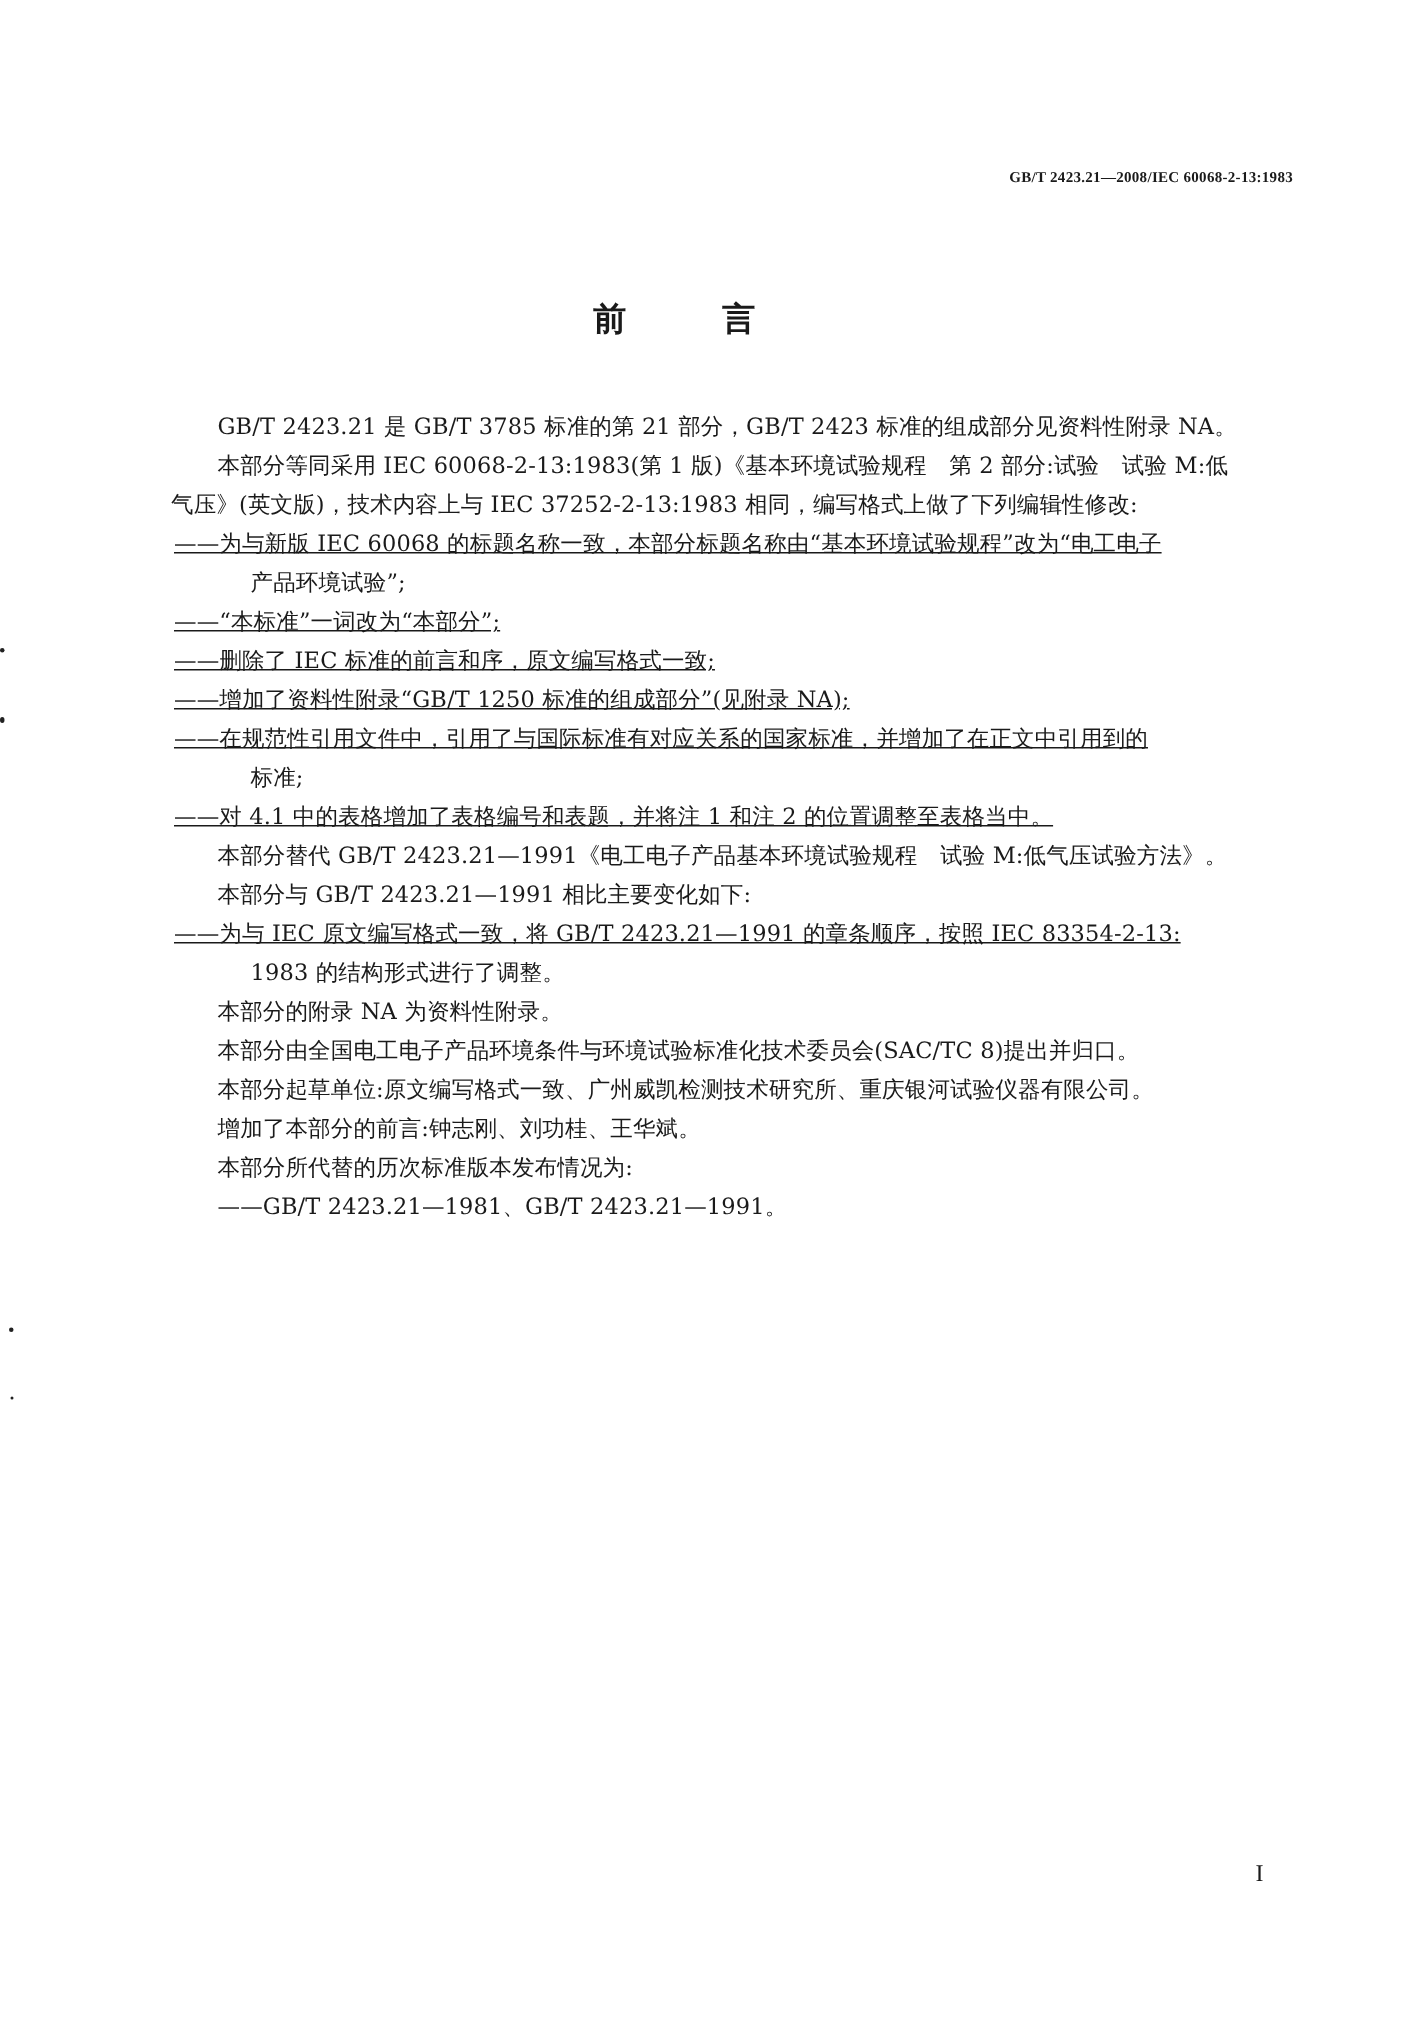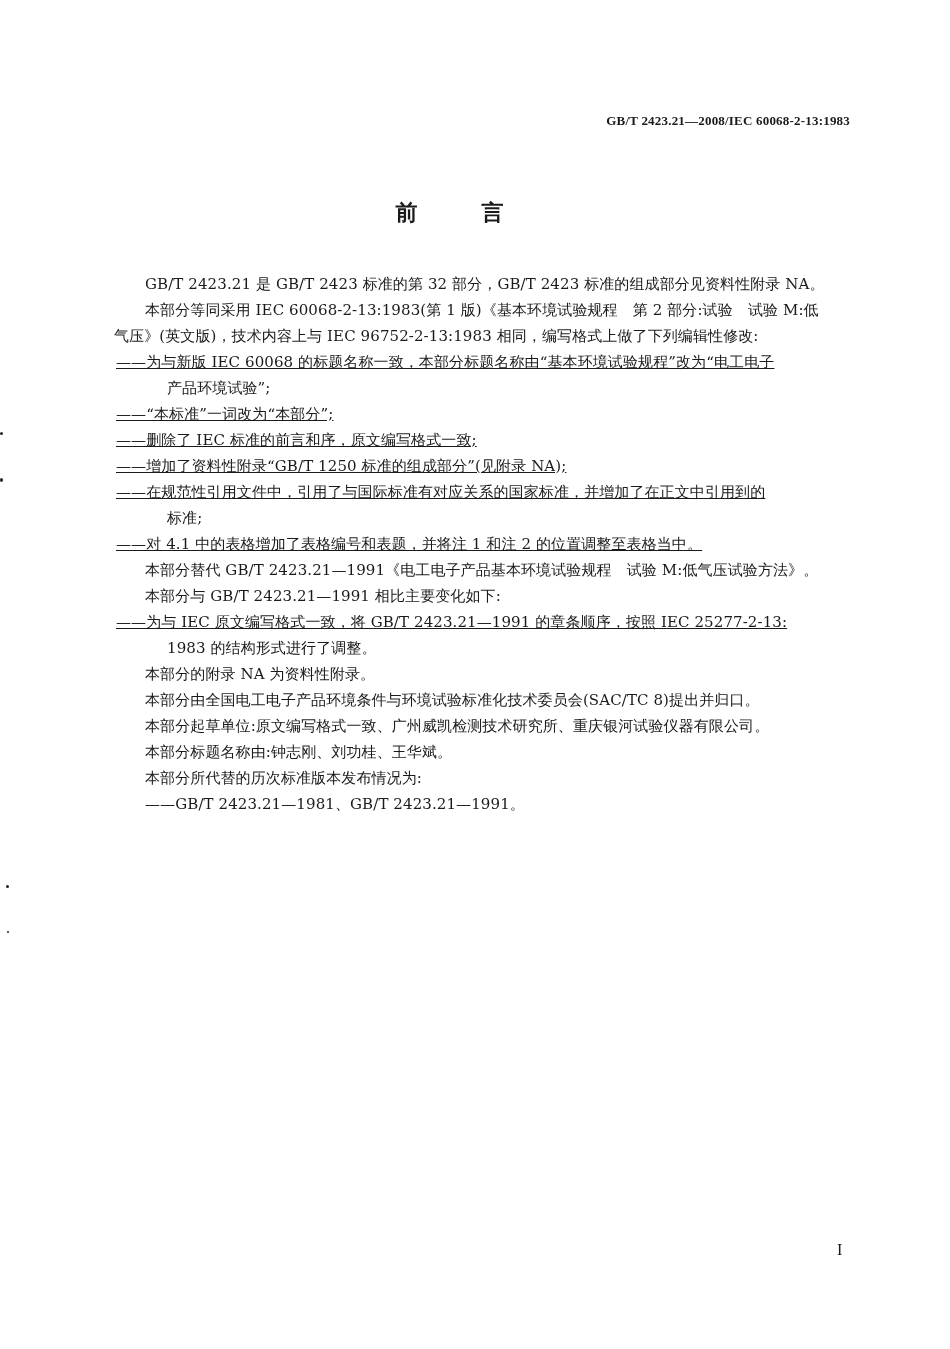--- a/index.html
+++ b/index.html
@@ -1,18 +1,18 @@
 <!DOCTYPE html>
 <html><head>
 <meta charset="utf-8">
 <style>
   html, body { margin: 0; padding: 0; background: #ffffff; }
   body { width: 950px; height: 1349px; position: relative; overflow: hidden;
          font-family: "DejaVu Serif", "Liberation Serif", serif; color: #1a1a1a; }
-  .header { position: absolute; top: 113px; right: 100px; font-size: 13px; font-weight: bold;
+  .header { position: absolute; top: 113px; right: 88px; font-size: 10px; font-weight: bold;
             letter-spacing: 0.2px; font-family: "Liberation Serif", "DejaVu Serif", serif; }
   .title { position: absolute; top: 198px; left: 0; width: 899px; text-align: center;
            font-size: 22px; font-weight: bold; font-family: "DejaVu Sans", sans-serif; }
   .title span { display: inline-block; }
   .title .gap { width: 64px; }
   .body { position: absolute; top: 274px; left: 114px; width: 745px; font-size: 15px; }
   .line { position: absolute; white-space: nowrap; line-height: 20px; letter-spacing: 0.1px; }
   .indent1 { left: 31px; }
   .indent0 { left: 0px; }
   .dash { left: 2px; text-decoration: underline; }
@@ -24,39 +24,39 @@
 </head>
 <body>
 
 <div class="header">GB/T 2423.21—2008/IEC 60068-2-13:1983</div>
 
 <div class="title">
   <span>前</span><span class="gap"></span><span>言</span>
 </div>
 
 <div class="body">
-  <div class="line indent1" style="top:0px">GB/T 2423.21 是 GB/T 2423 标准的第 32 部分，GB/T 2423 标准的组成部分见资料性附录 NA。</div>
+  <div class="line indent1" style="top:0px">GB/T 2423.21 是 GB/T 3785 标准的第 21 部分，GB/T 2423 标准的组成部分见资料性附录 NA。</div>
   <div class="line indent1" style="top:26px">本部分等同采用 IEC 60068-2-13:1983(第 1 版)《基本环境试验规程　第 2 部分:试验　试验 M:低</div>
-  <div class="line indent0" style="top:52px">气压》(英文版)，技术内容上与 IEC 96752-2-13:1983 相同，编写格式上做了下列编辑性修改:</div>
+  <div class="line indent0" style="top:52px">气压》(英文版)，技术内容上与 IEC 37252-2-13:1983 相同，编写格式上做了下列编辑性修改:</div>
   <div class="line dash" style="top:78px">——为与新版 IEC 60068 的标题名称一致，本部分标题名称由“基本环境试验规程”改为“电工电子</div>
   <div class="line cont" style="top:104px">产品环境试验”;</div>
   <div class="line dash" style="top:130px">——“本标准”一词改为“本部分”;</div>
   <div class="line dash" style="top:156px">——删除了 IEC 标准的前言和序，原文编写格式一致;</div>
   <div class="line dash" style="top:182px">——增加了资料性附录“GB/T 1250 标准的组成部分”(见附录 NA);</div>
   <div class="line dash" style="top:208px">——在规范性引用文件中，引用了与国际标准有对应关系的国家标准，并增加了在正文中引用到的</div>
   <div class="line cont" style="top:234px">标准;</div>
   <div class="line dash" style="top:260px">——对 4.1 中的表格增加了表格编号和表题，并将注 1 和注 2 的位置调整至表格当中。</div>
   <div class="line indent1" style="top:286px">本部分替代 GB/T 2423.21—1991《电工电子产品基本环境试验规程　试验 M:低气压试验方法》。</div>
   <div class="line indent1" style="top:312px">本部分与 GB/T 2423.21—1991 相比主要变化如下:</div>
-  <div class="line dash" style="top:338px">——为与 IEC 原文编写格式一致，将 GB/T 2423.21—1991 的章条顺序，按照 IEC 25277-2-13:</div>
+  <div class="line dash" style="top:338px">——为与 IEC 原文编写格式一致，将 GB/T 2423.21—1991 的章条顺序，按照 IEC 83354-2-13:</div>
   <div class="line cont" style="top:364px">1983 的结构形式进行了调整。</div>
   <div class="line indent1" style="top:390px">本部分的附录 NA 为资料性附录。</div>
   <div class="line indent1" style="top:416px">本部分由全国电工电子产品环境条件与环境试验标准化技术委员会(SAC/TC 8)提出并归口。</div>
   <div class="line indent1" style="top:442px">本部分起草单位:原文编写格式一致、广州威凯检测技术研究所、重庆银河试验仪器有限公司。</div>
-  <div class="line indent1" style="top:468px">本部分标题名称由:钟志刚、刘功桂、王华斌。</div>
+  <div class="line indent1" style="top:468px">增加了本部分的前言:钟志刚、刘功桂、王华斌。</div>
   <div class="line indent1" style="top:494px">本部分所代替的历次标准版本发布情况为:</div>
   <div class="line indent1" style="top:520px">——GB/T 2423.21—1981、GB/T 2423.21—1991。</div>
 </div>
 
 <div class="dot" style="left:0px;top:432px;width:3px;height:3px"></div>
 <div class="dot" style="left:0px;top:478px;width:3px;height:4px"></div>
 <div class="dot" style="left:6px;top:885px;width:3px;height:3px"></div>
 <div class="dot" style="left:7px;top:931px;width:2px;height:2px"></div>
 
 <div class="pageno">I</div>

